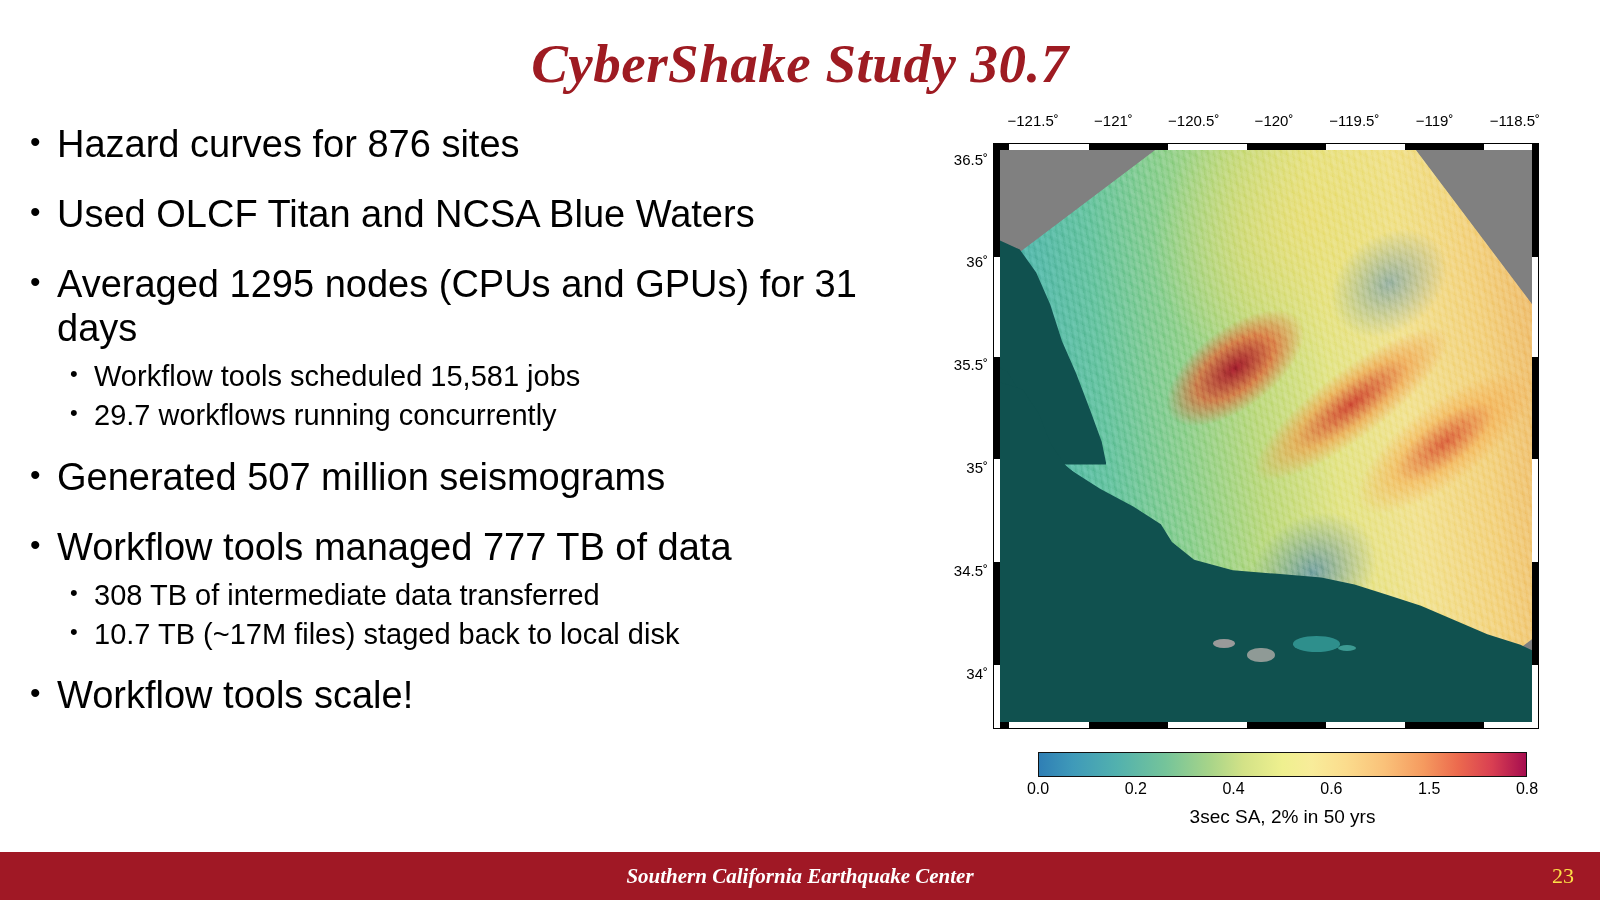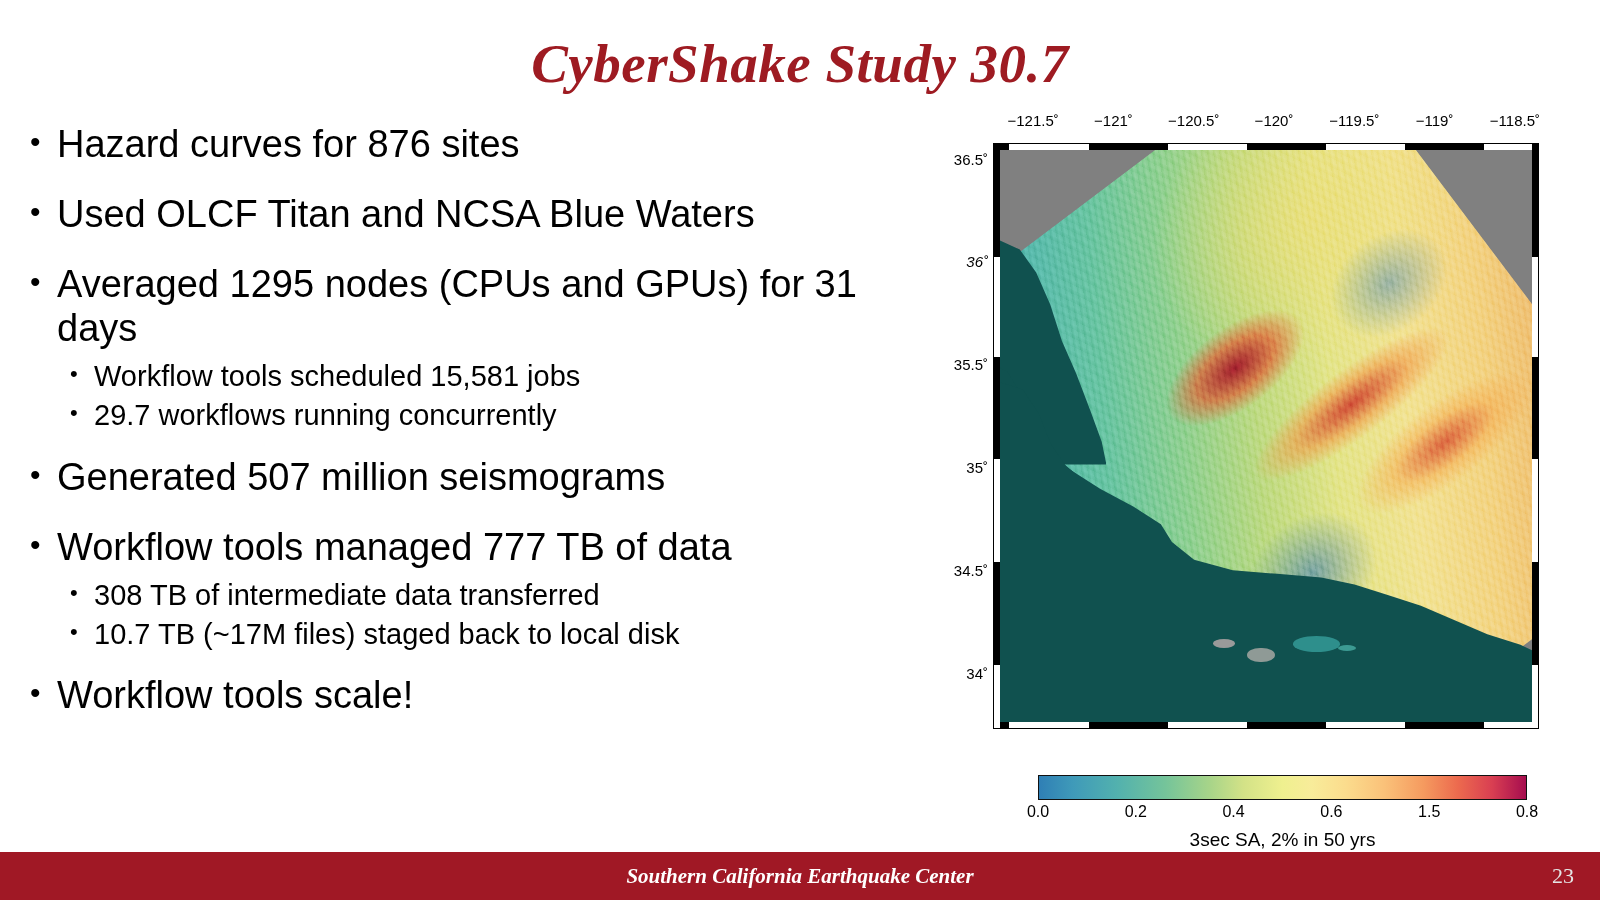--- a/index.html
+++ b/index.html
@@ -230,21 +230,21 @@
                        19% 32%, 25% 37%, 30% 42%, 33% 47%, 37% 52%,
                        44% 55%, 52% 56%, 60% 57%, 67% 59%, 73% 62%,
                        79% 66%, 85% 70%, 91% 74%, 97% 77%, 100% 80%,
                        100% 100%, 0% 100%);
   }
 
   
   #colorbar-wrap {
     position: absolute;
     left: 1038px;
-    top: 775px;
+    top: 752px;
     width: 489px;
   }
   #colorbar {
     width: 100%;
     height: 25px;
     box-sizing: border-box;
     border: 1.5px solid #111;
     background: linear-gradient(to right,
       #2f7fb5 0%,
       #3f9ab9 7%,
@@ -297,21 +297,21 @@
     text-align: center;
     color: #ffffff;
     font-family: "Liberation Serif", serif;
     font-style: italic;
     font-weight: bold;
     font-size: 21px;
   }
   #footer-page {
     position: absolute;
     right: 26px;
-    color: #e5e5e5;
+    color: #fde047;
     font-family: "Liberation Serif", serif;
     font-size: 22px;
   }
 </style>
 </head>
 <body>
 
 <div id="slide-title">CyberShake Study 30.7</div>
 
 <div id="bullet-list">
@@ -374,21 +374,21 @@
       <div class="tick" style="left: 7.35294%;">−121.5˚</div>
       <div class="tick" style="left: 22.0588%;">−121˚</div>
       <div class="tick" style="left: 36.7647%;">−120.5˚</div>
       <div class="tick" style="left: 51.4706%;">−120˚</div>
       <div class="tick" style="left: 66.1765%;">−119.5˚</div>
       <div class="tick" style="left: 80.8824%;">−119˚</div>
       <div class="tick" style="left: 95.5882%;">−118.5˚</div>
     </div>
   <div id="lat-axis">
       <div class="tick" style="top: 3.50877%;">36.5˚</div>
-      <div class="tick" style="top: 21.0526%; font-style: italic;">36˚</div>
+      <div class="tick" style="top: 21.0526%;">36˚</div>
       <div class="tick" style="top: 38.5965%;">35.5˚</div>
       <div class="tick" style="top: 56.1404%;">35˚</div>
       <div class="tick" style="top: 73.6842%;">34.5˚</div>
       <div class="tick" style="top: 91.2281%;">34˚</div>
     </div>
 
   <div id="map-panel">
 
     <div id="map-inner">
       <div id="hazard-region">

